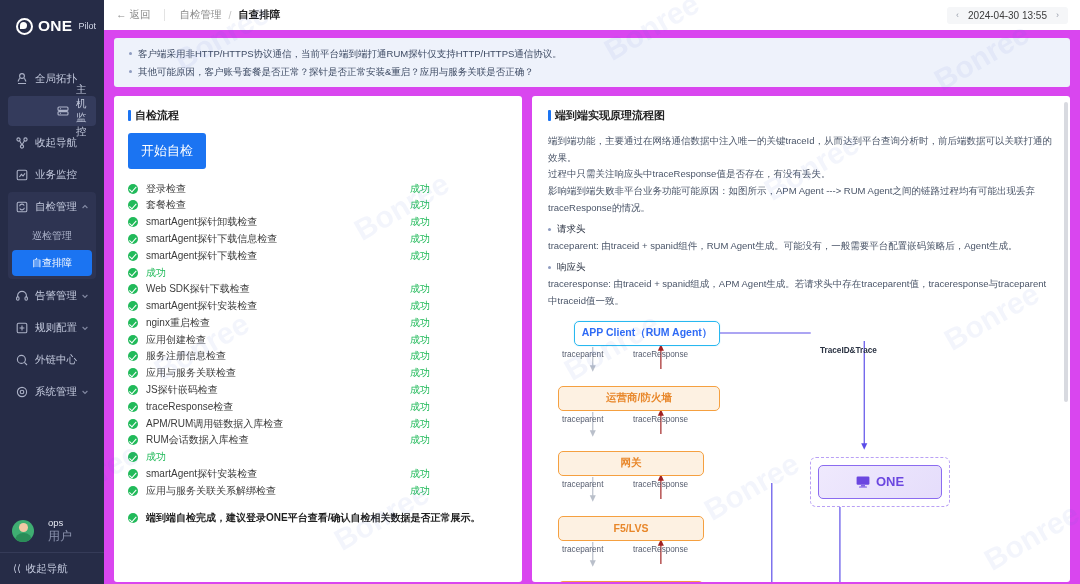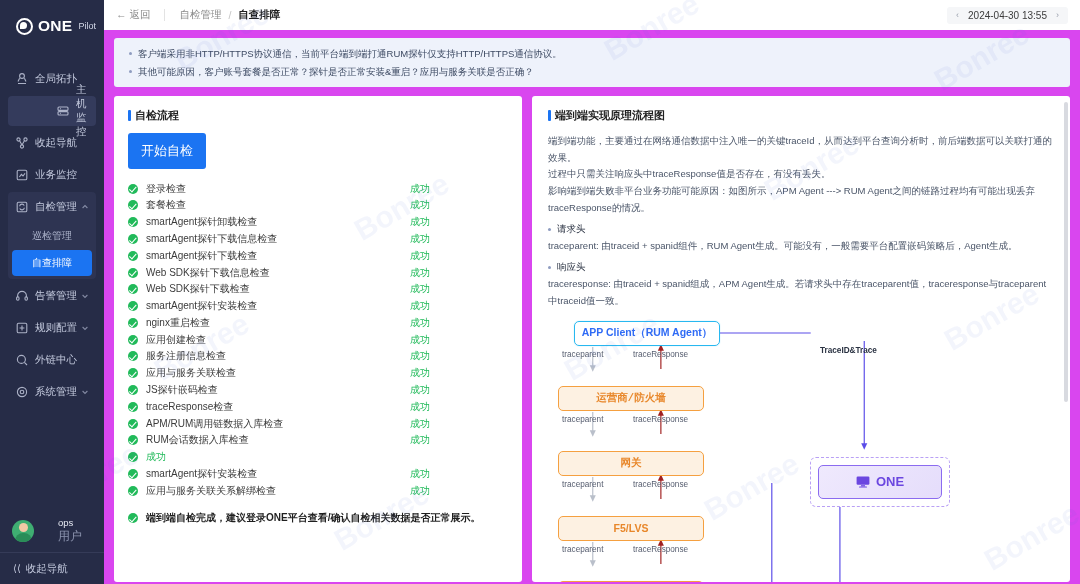--- a/index.html
+++ b/index.html
@@ -64,21 +64,21 @@
   .nav-sub {
     height: 26px; display: flex; align-items: center; justify-content: center;
     color: #aab1c9; font-size: 10px; cursor: pointer;
     border-radius: 4px; margin: 1px 4px;
   }
   .nav-sub.selected { background: #1b74f2; color: #fff; }
 
   .user-box {
     padding: 8px 0 0 0; border-top: 0;
   }
-  .user-row { display: flex; align-items: center; padding: 4px 0 8px 12px; gap: 24px; }
+  .user-row { display: flex; align-items: center; padding: 4px 0 8px 12px; gap: 14px; }
   .avatar {
     width: 22px; height: 22px; border-radius: 50%;
     background: #3fae72; position: relative; overflow: hidden; flex: 0 0 22px;
   }
   .avatar::before {
     content: ""; position: absolute; width: 9px; height: 9px; border-radius: 50%;
     background: #f2c9a5; left: 6.5px; top: 3px;
   }
   .avatar::after {
     content: ""; position: absolute; width: 17px; height: 9px; border-radius: 8px 8px 0 0;
@@ -418,21 +418,20 @@
               <span class="chk-label">smartAgent探针下载信息检查</span>
               <span class="chk-status">成功</span>
             </div>
             <div class="check-row">
               <span class="ok-ic"></span>
               <span class="chk-label">smartAgent探针下载检查</span>
               <span class="chk-status">成功</span>
             </div>
             <div class="check-row">
               <span class="ok-ic"></span>
-              <span class="chk-label">Web SDK探针下载信息检查</span>
               <span class="chk-status">成功</span>
             </div>
             <div class="check-row">
               <span class="ok-ic"></span>
               <span class="chk-label">Web SDK探针下载检查</span>
               <span class="chk-status">成功</span>
             </div>
             <div class="check-row">
               <span class="ok-ic"></span>
               <span class="chk-label">smartAgent探针安装检查</span>
@@ -548,21 +547,21 @@
             </g>
             <g stroke="#5a4ce8" stroke-width="1.2" fill="none" marker-end="url(#apur)">
               <path d="M325 24 V 130"></path>
               <path d="M300 166 V 160"></path>
             </g>
           </svg>
 
           <div class="node node-blue" style="left:26px; top:4px; width:146px; height:25px;">
             <span>APP Client（RUM Agent）</span>
           </div>
-          <div class="node node-orange" style="left:10px; top:69px; width:146px; height:25px;font-family:Liberation Mono, monospace;">
+          <div class="node node-orange" style="left:10px; top:69px; width:162px; height:25px;">
             <span>运营商/防火墙</span>
           </div>
           <div class="node node-orange" style="left:10px; top:134px; width:146px; height:25px;">
             <span>网关</span>
           </div>
           <div class="node node-orange" style="left:10px; top:199px; width:146px; height:25px;">
             <span>F5/LVS</span>
           </div>
           <div class="node node-orange" style="left:10px; top:264px; width:146px; height:25px;">
             

